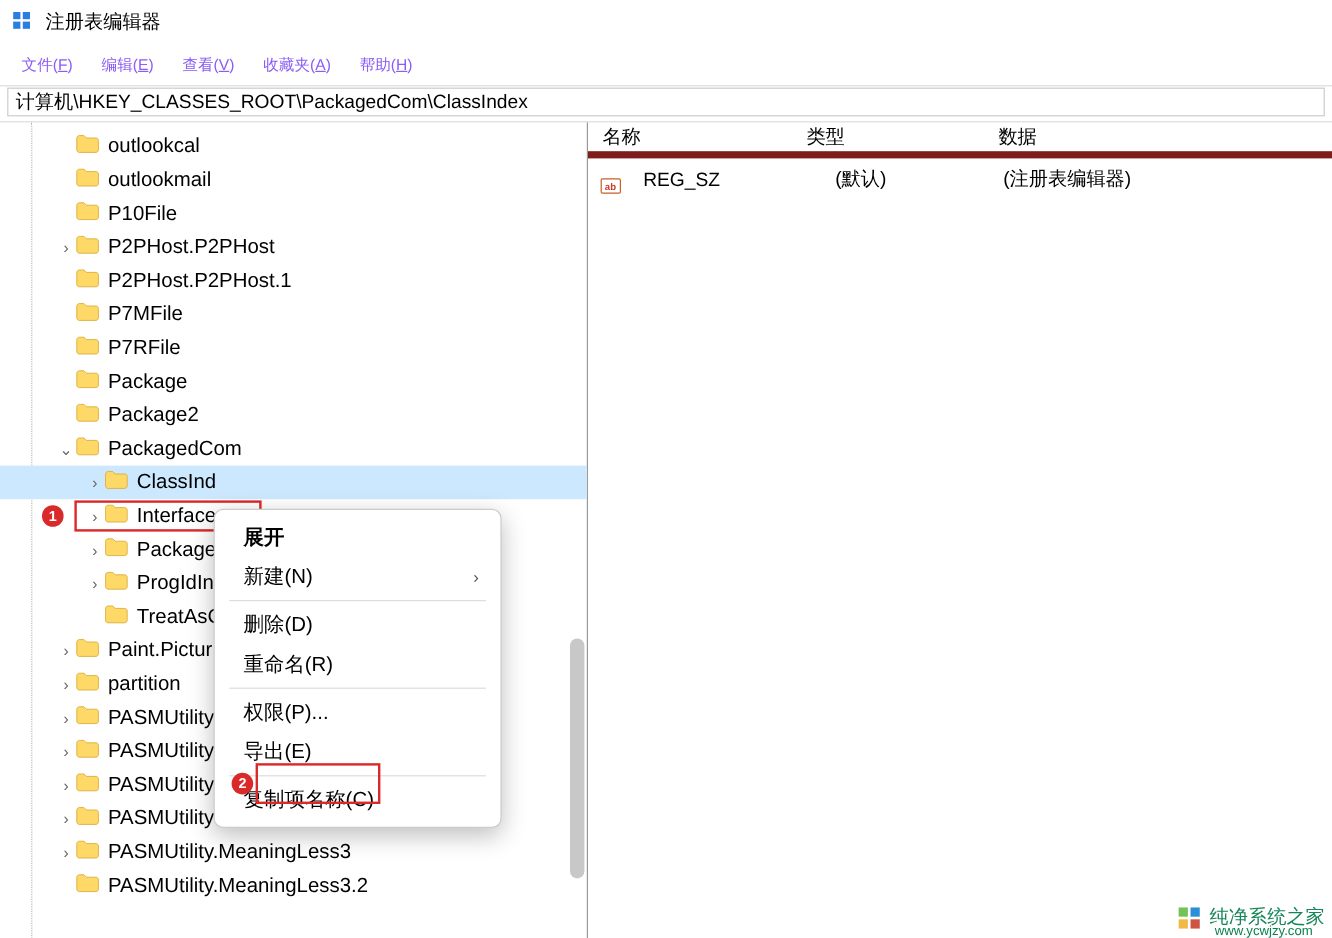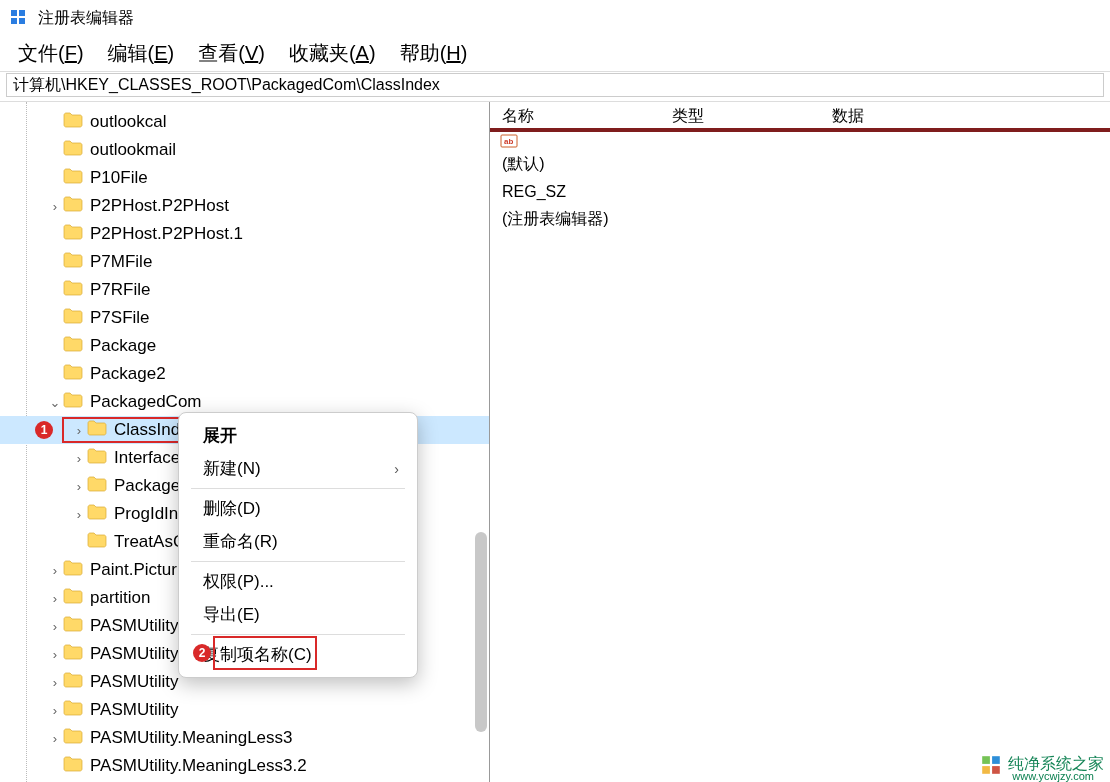--- a/index.html
+++ b/index.html
@@ -3,21 +3,21 @@
   <meta charset="utf-8">
   <style>
     * { margin: 0; padding: 0; box-sizing: border-box; font-family: "Microsoft YaHei", "Segoe UI", sans-serif; }
     html, body { width: 1110px; height: 782px; background: #fff; overflow: hidden; }
     
     .titlebar { height: 36px; display: flex; align-items: center; padding: 0 10px; background: #fff; }
     .titlebar-icon { width: 18px; height: 18px; margin-right: 10px; display: inline-flex; align-items: center; justify-content: center; }
     .titlebar-title { font-size: 16px; color: #000; font-family: Liberation Serif, serif; }
     
     .menubar { height: 36px; display: flex; align-items: center; padding: 0 6px; border-bottom: 1px solid #ddd; }
-    .menu-item { padding: 4px 12px; font-size: 20px; color: #000000; cursor: pointer; }
+    .menu-item { padding: 4px 12px; font-size: 13px; color: #8b5cf6; cursor: pointer; }
     .underline { text-decoration: underline; }
     
     .address-bar { height: 30px; display: flex; align-items: flex-end; padding: 4px 6px; border-bottom: 1px solid #ddd; }
     .address-input { flex: 1; font-size: 16px; border: 1px solid #ccc; padding: 2px 6px; background: #fff; }
     
     .main { display: flex; height: calc(100% - 102px); }
     .tree-panel { width: 490px; border-right: 1px solid #999; overflow: hidden; position: relative; padding-top: 6px; }
     .details-panel { flex: 1; padding: 0; }
     
     .tree { padding: 0 0 0 0px; }
@@ -35,32 +35,32 @@
     .indent-2 { padding-left: 72px; }
     
     .marker { position: absolute; border: 2px solid #d92929; background: transparent; pointer-events: none; z-index: 40; }
     .marker-1 { left: 62px; top: 0px; width: 156px; height: 26px; }
     .marker-row-2 { left: 0; top: 0; width: 104px; height: 34px; }
     
     .num-badge { position: absolute; width: 18px; height: 18px; border-radius: 50%; background: #d92929; color: #fff; font-size: 12px; display: flex; align-items: center; justify-content: center; font-weight: bold; z-index: 41; }
     .badge-1 { left: 35px; top: 4px; }
     .badge-2 { left: -20px; top: 8px; }
     
-    .context-menu { position: absolute; left: 178px; top: 412px; width: 240px; background: #fff; border: 1px solid #ccc; border-radius: 8px; box-shadow: 0 6px 20px rgba(0,0,0,0.25); padding: 6px 4px; z-index: 50; }
+    .context-menu { position: absolute; left: 178px; top: 424px; width: 240px; background: #fff; border: 1px solid #ccc; border-radius: 8px; box-shadow: 0 6px 20px rgba(0,0,0,0.25); padding: 6px 4px; z-index: 50; }
     .ctx-item { padding: 5px 20px; font-size: 17px; color: #000; cursor: pointer; position: relative; border-radius: 4px;}
     .ctx-sep { height: 1px; background: #ddd; margin: 3px 8px; }
     .ctx-submenu-arrow { position: absolute; right: 14px; top: 50%; transform: translateY(-50%); font-size: 14px; color: #555; }
     
-    .details-header { display: flex; height: 30px; border-bottom: 4px solid #7f1d1d; }
+    .details-header { display: flex; align-items: center; height: 30px; border-bottom: 6px solid #7f1d1d; }
     .col { padding: 4px 12px; font-size: 16px; color: #000; }
     .col-name { width: 170px; }
     .col-type { width: 160px; }
     .col-data { flex: 1; }
     
-    .details-row { display: flex; align-items: flex-start; height: 32px; flex-direction: column; }
+    .details-row { display: flex; align-items: flex-end; height: 32px; }
     .value-icon { width: 18px; height: 18px; margin-left: 10px; margin-right: 6px; display:inline-flex;align-items:center;justify-content:center;}
     
     .scrollbar-thumb { position: absolute; right: 2px; top: 430px; width: 12px; height: 200px; background: #c8c8c8; border-radius: 6px; }
     
     .watermark { position: absolute; right: 6px; bottom: 6px; font-size: 16px; color: #0a7f4f; display: flex; align-items: flex-start; opacity:.95; z-index: 70;}
     .watermark .wmicon { margin-right: 6px; display:inline-flex; }
     .wm-sub { font-size: 11px; color: #0a7f4f; position: absolute; right: 16px; bottom: 0px; z-index:70;}
     
     .dotted-line { position:absolute; left:26px; top:0; bottom:0; width:0; border-left:1px dotted #bbb; z-index:0;}
 
@@ -139,27 +139,20 @@
               <path d="M1 3 C1 2 2 1 3 1 L7 1 L9 3 L17 3 C18 3 19 4 19 5 L19 13 C19 14 18 15 17 15 L3 15 C2 15 1 14 1 13 Z" fill="#ffd968" stroke="#d9a932" stroke-width="0.7"></path>
             </svg></span>
           <span class="tree-label">P7MFile</span>
         </div>
         <div class="tree-row indent-1">
           <span class="expander empty">›</span>
           <span><svg class="folder-icon" viewBox="0 0 20 16">
               <path d="M1 3 C1 2 2 1 3 1 L7 1 L9 3 L17 3 C18 3 19 4 19 5 L19 13 C19 14 18 15 17 15 L3 15 C2 15 1 14 1 13 Z" fill="#ffd968" stroke="#d9a932" stroke-width="0.7"></path>
             </svg></span>
           <span class="tree-label">P7RFile</span>
-        </div>
-        <div class="tree-row indent-1">
-          <span class="expander empty">›</span>
-          <span><svg class="folder-icon" viewBox="0 0 20 16">
-              <path d="M1 3 C1 2 2 1 3 1 L7 1 L9 3 L17 3 C18 3 19 4 19 5 L19 13 C19 14 18 15 17 15 L3 15 C2 15 1 14 1 13 Z" fill="#ffd968" stroke="#d9a932" stroke-width="0.7"></path>
-            </svg></span>
-          <span class="tree-label">P7SFile</span>
         </div>
         <div class="tree-row indent-1">
           <span class="expander empty">›</span>
           <span><svg class="folder-icon" viewBox="0 0 20 16">
               <path d="M1 3 C1 2 2 1 3 1 L7 1 L9 3 L17 3 C18 3 19 4 19 5 L19 13 C19 14 18 15 17 15 L3 15 C2 15 1 14 1 13 Z" fill="#ffd968" stroke="#d9a932" stroke-width="0.7"></path>
             </svg></span>
           <span class="tree-label">Package</span>
         </div>
         <div class="tree-row indent-1">
           <span class="expander empty">›</span>
@@ -275,22 +268,22 @@
       <div class="col col-type">类型</div>
       <div class="col col-data">数据</div>
     </div>
     <div class="details-row">
       <span class="value-icon">
         <svg width="18" height="18" viewBox="0 0 18 18">
             <rect x="1" y="3" width="16" height="12" rx="1" fill="#fff" stroke="#cc5e2a"></rect>
             <text x="4" y="12" font-size="8" fill="#cc3b2a" font-weight="bold">ab</text>
           </svg>
       </span>
+      <div class="col col-type">REG_SZ</div>
       <div class="col col-name" style="width:140px">(默认)</div>
-      <div class="col col-type">REG_SZ</div>
       <div class="col col-data">(注册表编辑器)</div>
     </div>
   </div>
 </div>
 
 <div class="marker-container-1">
   <div class="num-badge badge-1">1</div>
   <div class="marker marker-1"></div>
 </div>
 

